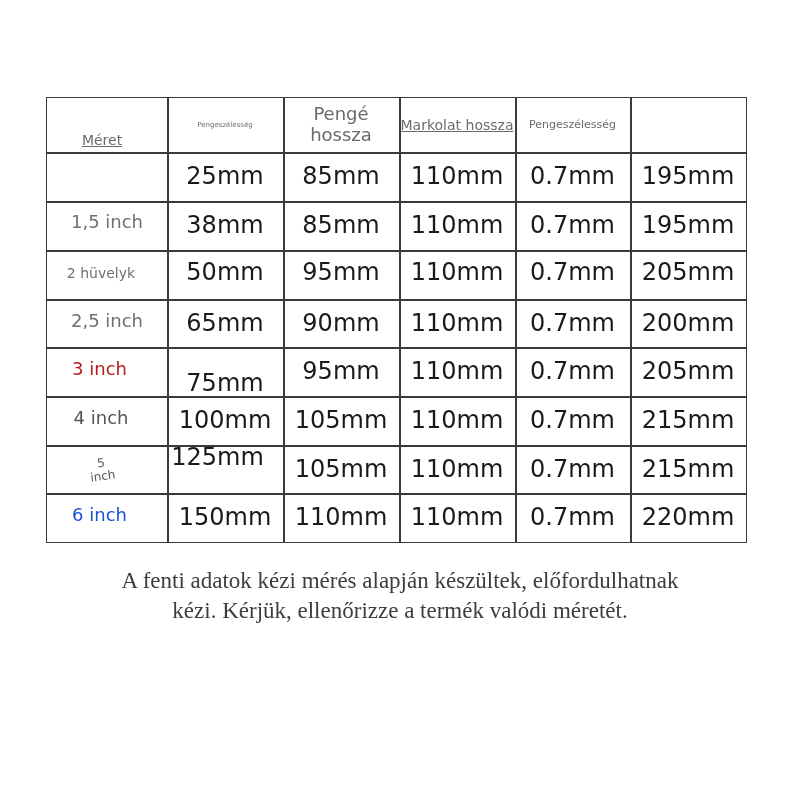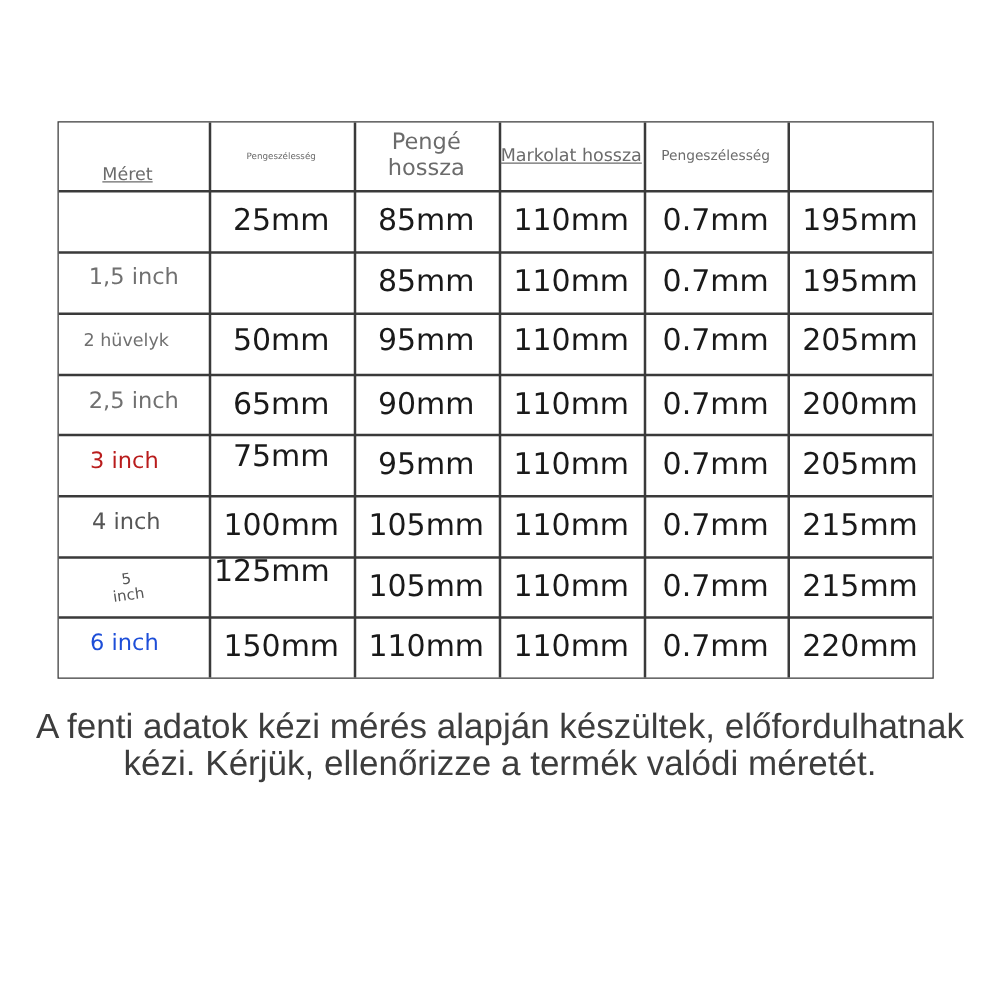--- a/index.html
+++ b/index.html
@@ -20,22 +20,22 @@
   .hdr { color: #6b6b6b; }
   .hdr-big { font-size: 18px; }
   .hdr-mid { font-size: 14px; text-decoration: underline; }
   .hdr-tiny { font-size: 7px; }
   .hdr-small { font-size: 11px; }
   .size { color: #707070; font-size: 18px; }
   .size-small { font-size: 14px; }
   .size-tiny { font-size: 12px; line-height: 1.1; }
   .note {
     position: absolute; left: 0; right: 0; top: 566px; text-align: center;
-    font-size: 28px; line-height: 30px; color: #3d3d3d;
-    font-family: Liberation Sans, sans-serif;
+    font-size: 23px; line-height: 30px; color: #3d3d3d;
+    font-family: Liberation Serif, serif;
   }
 </style>
 </head>
 <body>
 
 <div class="table">
 
   <div class="grid-v" style="left:120px"></div>
   <div class="grid-v" style="left:236px"></div>
   <div class="grid-v" style="left:352px"></div>
@@ -58,41 +58,42 @@
   <div class="cell hdr hdr-small" style="left:468px;top:0;width:115px;height:54px">Pengeszélesség</div>
 
   <div class="cell size" style="left:0;top:55px;width:120px;height:48px"></div>
   <div class="cell" style="left:120px;top:55px;width:116px;height:48px">25mm</div>
   <div class="cell" style="left:236px;top:55px;width:116px;height:48px">85mm</div>
   <div class="cell" style="left:352px;top:55px;width:116px;height:48px">110mm</div>
   <div class="cell" style="left:468px;top:55px;width:115px;height:48px">0.7mm</div>
   <div class="cell" style="left:583px;top:55px;width:116px;height:48px">195mm</div>
 
   <div class="cell size" style="left:0;top:104px;width:120px;height:40px">1,5 inch</div>
+  <div class="cell" style="left:120px;top:104px;width:116px;height:48px">38mm</div>
   <div class="cell" style="left:236px;top:104px;width:116px;height:48px">85mm</div>
   <div class="cell" style="left:352px;top:104px;width:116px;height:48px">110mm</div>
   <div class="cell" style="left:468px;top:104px;width:115px;height:48px">0.7mm</div>
   <div class="cell" style="left:583px;top:104px;width:116px;height:48px">195mm</div>
 
   <div class="cell size size-small" style="left:0;top:153px;width:108px;height:44px">2 hüvelyk</div>
   <div class="cell" style="left:120px;top:153px;width:116px;height:44px">50mm</div>
   <div class="cell" style="left:236px;top:153px;width:116px;height:44px">95mm</div>
   <div class="cell" style="left:352px;top:153px;width:116px;height:44px">110mm</div>
   <div class="cell" style="left:468px;top:153px;width:115px;height:44px">0.7mm</div>
   <div class="cell" style="left:583px;top:153px;width:116px;height:44px">205mm</div>
 
   <div class="cell size" style="left:0;top:202px;width:120px;height:42px">2,5 inch</div>
   <div class="cell" style="left:120px;top:202px;width:116px;height:47px">65mm</div>
   <div class="cell" style="left:236px;top:202px;width:116px;height:47px">90mm</div>
   <div class="cell" style="left:352px;top:202px;width:116px;height:47px">110mm</div>
   <div class="cell" style="left:468px;top:202px;width:115px;height:47px">0.7mm</div>
   <div class="cell" style="left:583px;top:202px;width:116px;height:47px">200mm</div>
 
   <div class="cell size" style="left:0;top:250px;width:105px;height:42px;color:#b91c1c">3 inch</div>
-  <div class="cell" style="left:120px;top:244px;width:116px;height:48px">75mm</div>
+  <div class="cell" style="left:120px;top:262px;width:116px;height:48px">75mm</div>
   <div class="cell" style="left:236px;top:250px;width:116px;height:48px">95mm</div>
   <div class="cell" style="left:352px;top:250px;width:116px;height:48px">110mm</div>
   <div class="cell" style="left:468px;top:250px;width:115px;height:48px">0.7mm</div>
   <div class="cell" style="left:583px;top:250px;width:116px;height:48px">205mm</div>
 
   <div class="cell size" style="left:0;top:299px;width:108px;height:42px;color:#555">4 inch</div>
   <div class="cell" style="left:120px;top:299px;width:116px;height:48px">100mm</div>
   <div class="cell" style="left:236px;top:299px;width:116px;height:48px">105mm</div>
   <div class="cell" style="left:352px;top:299px;width:116px;height:48px">110mm</div>
   <div class="cell" style="left:468px;top:299px;width:115px;height:48px">0.7mm</div>

